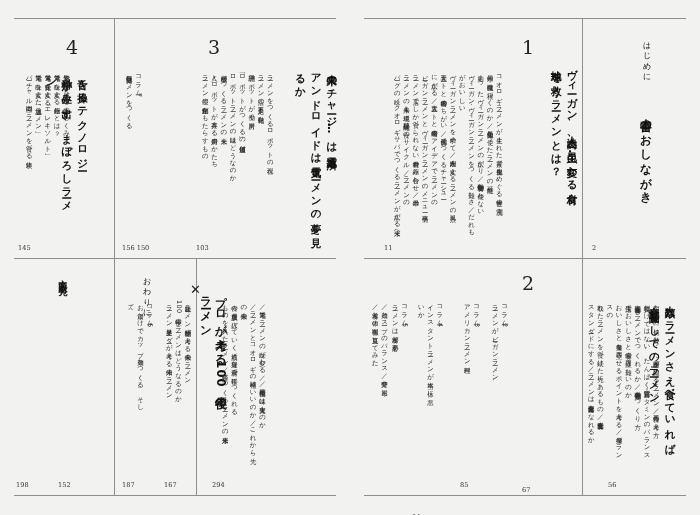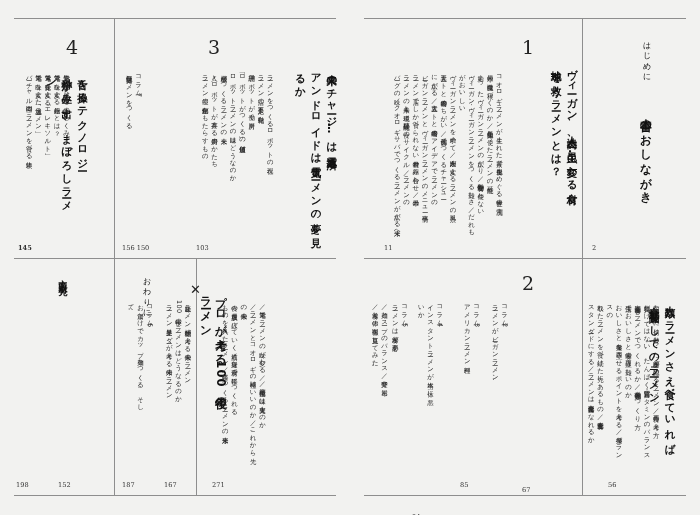--- a/index.html
+++ b/index.html
@@ -116,21 +116,21 @@
 
     <div class="chap-num" style="left:66px; top:36px;">4</div>
     <div class="chap-title" style="right:260px; top:70px; height:150px;">舌を操るテクノロジー
 科学が生み出す、まぼろしラーメン</div>
     <div class="entry" style="left:24px; top:70px; height:165px;">電気や味を感じる舌のしくみ
 電気で味を変える仕組みとは？
 電気で味覚を変える「エレキソルト」
 電気で味を変えた「減塩ラーメン」
 バーチャル空間のラーメンを食べる体験</div>
 
-    <div class="pnum" style="left:18px; top:244px;font-weight:bold;">145</div>
+    <div class="pnum" style="left:18px; top:244px;">145</div>
 
     <div class="chap-num" style="left:208px; top:36px;">3</div>
     <div class="chap-title" style="left:292px; top:66px; height:165px;">未来のチャージ…は通電済み
 アンドロイドは電気ラーメンの夢を見るか</div>
     <div class="entry" style="left:200px; top:70px; height:160px;">ラーメンをつくるロボットの現在
 ラーメン店の人手不足と自動化
 調理ロボットが働く厨房
 「ロボットがつくる」の付加価値
 ロボットラーメンの味はどうなのか
 機械がつくるラーメンの未来
@@ -153,21 +153,21 @@
 お湯だけでカップ麺をつくる、そして。</div>
     <div class="entry" style="left:220px; top:300px; height:155px;">／電気でラーメンの味が変わる／／藤原拓也で味は大丈夫なのか
 ／ラーメンとコオロギの相性はいいのか／これから先の未来の
 食の選択肢を広げていく道筋／身近な食材で手軽につくれる
 ものを入れたラーメン／手軽につくるラーメンの未来形</div>
 
     <div class="pnum" style="left:16px; top:481px;">198</div>
     <div class="pnum" style="left:58px; top:481px;">152</div>
     <div class="pnum" style="left:122px; top:481px;">187</div>
     <div class="pnum" style="left:164px; top:481px;">167</div>
-    <div class="pnum" style="left:212px; top:481px;">271</div>
+    <div class="pnum" style="left:212px; top:481px;">294</div>
   </div>
 
   <div class="page">
 
     <div class="rule-h" style="left:14px; top:18px; width:322px;"></div>
     <div class="rule-h" style="left:14px; top:258px; width:322px;"></div>
     <div class="rule-h" style="left:14px; top:495px; width:322px;"></div>
 
     <div class="rule-v" style="left:232px; top:18px; height:240px;"></div>
     <div class="rule-v" style="left:232px; top:258px; height:237px;"></div>

